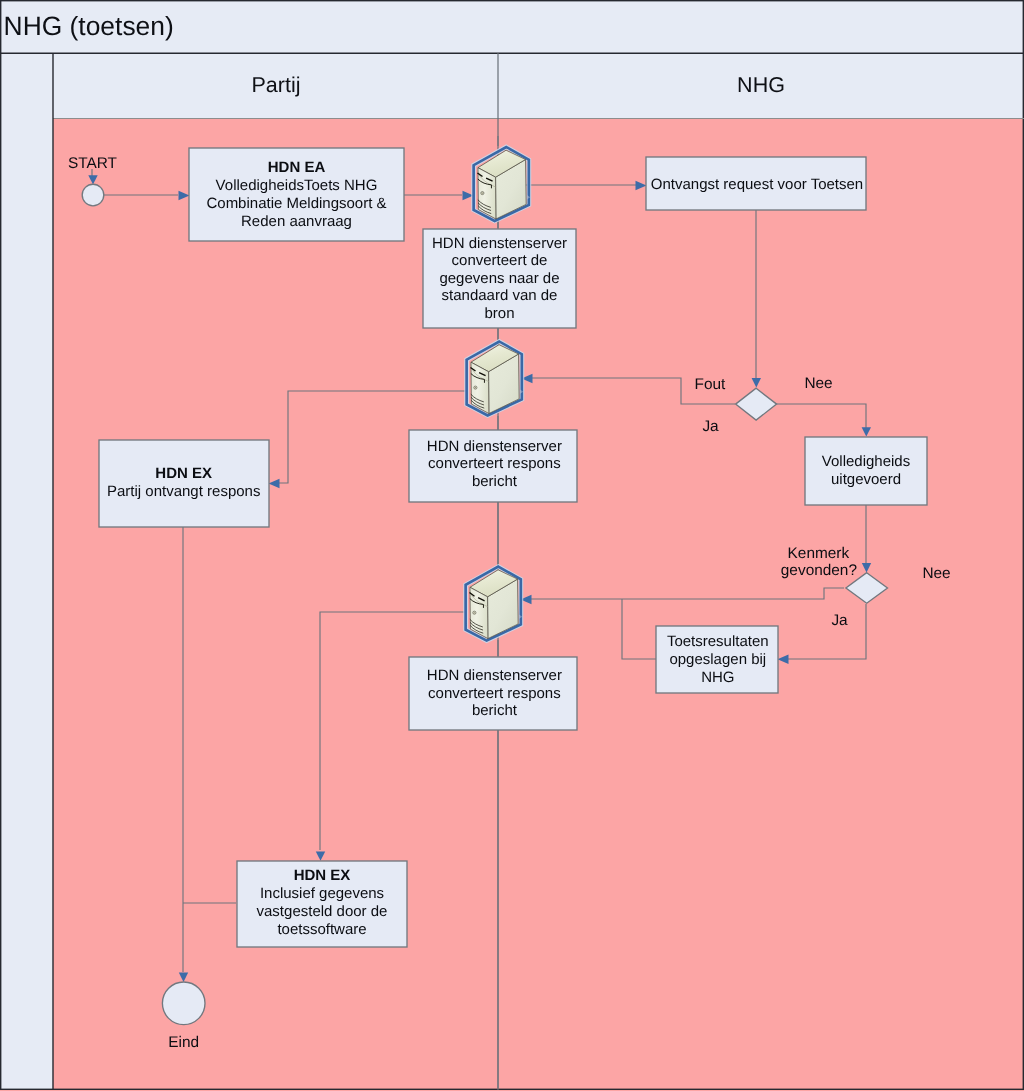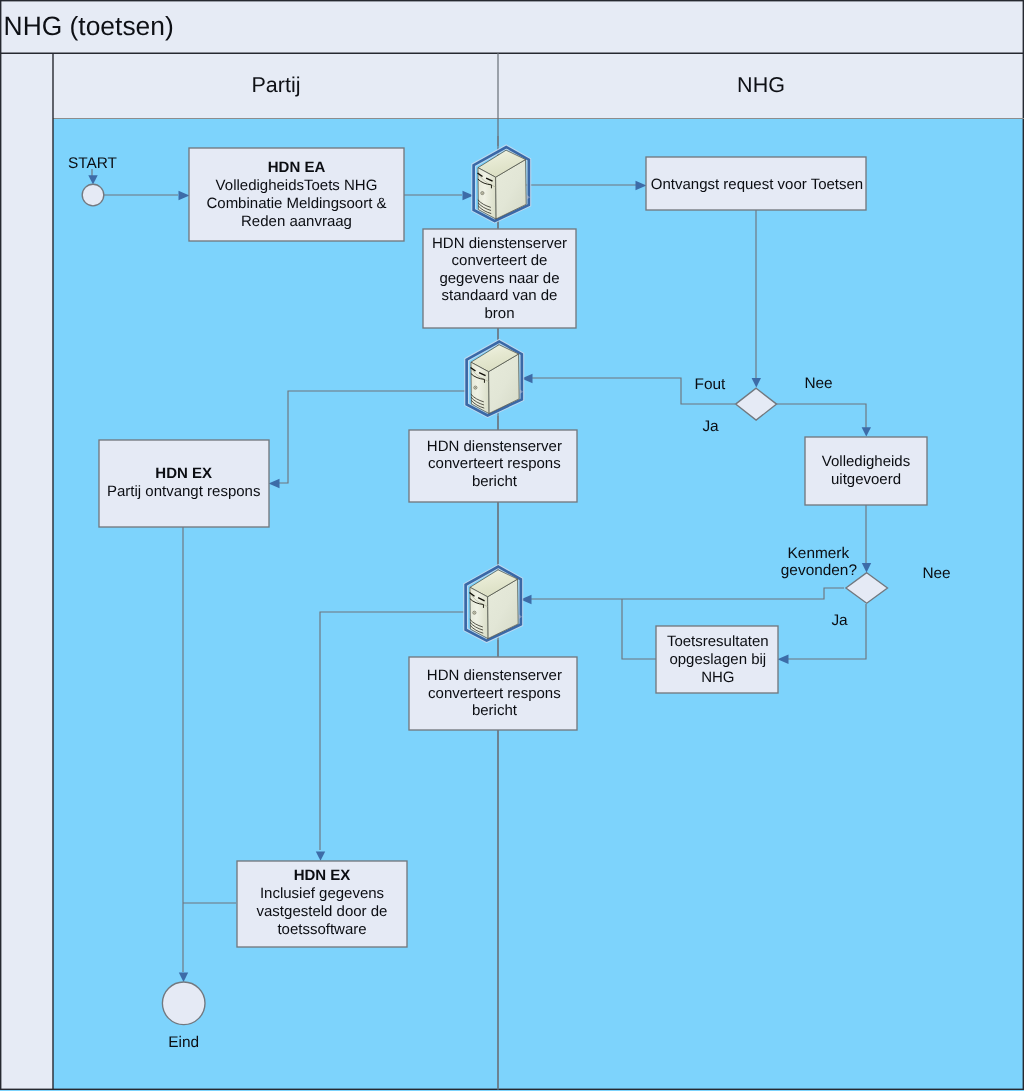--- a/index.html
+++ b/index.html
@@ -1,20 +1,20 @@
 <!DOCTYPE html>
 <html><head>
 <meta charset="utf-8">
 <title>NHG (toetsen)</title>
 <style>
   html,body{margin:0;padding:0;background:#ffffff;}
   body{width:1024px;height:1091px;overflow:hidden;
        font-family:"Liberation Sans",sans-serif;
        -webkit-font-smoothing:antialiased;text-rendering:geometricPrecision;}
-  #stage{position:relative;width:1024px;height:1091px;background:#7dd3fc;}
+  #stage{position:relative;width:1024px;height:1091px;background:#fca5a5;}
   svg#canvas{position:absolute;left:0;top:0;display:block;}
   text{-webkit-font-smoothing:antialiased;}
   .nodebox{fill:#E5EAF5;stroke:#72787F;stroke-width:1.35;}
   .conn{fill:none;stroke:#6E757D;stroke-width:1.15;}
   .arrow{fill:#3D6CA8;stroke:none;}
   .ntext{font-family:"Liberation Sans",sans-serif;font-size:15px;fill:#0B0D12;}
   .ntext.b{font-weight:bold;}
   .elabel{font-family:"Liberation Sans",sans-serif;font-size:15.4px;fill:#0B0D12;}
   .lanelabel{font-family:"Liberation Sans",sans-serif;font-size:21.5px;fill:#0E1015;}
   .titletext{font-family:"Liberation Sans",sans-serif;font-size:26.4px;fill:#0E1015;}

